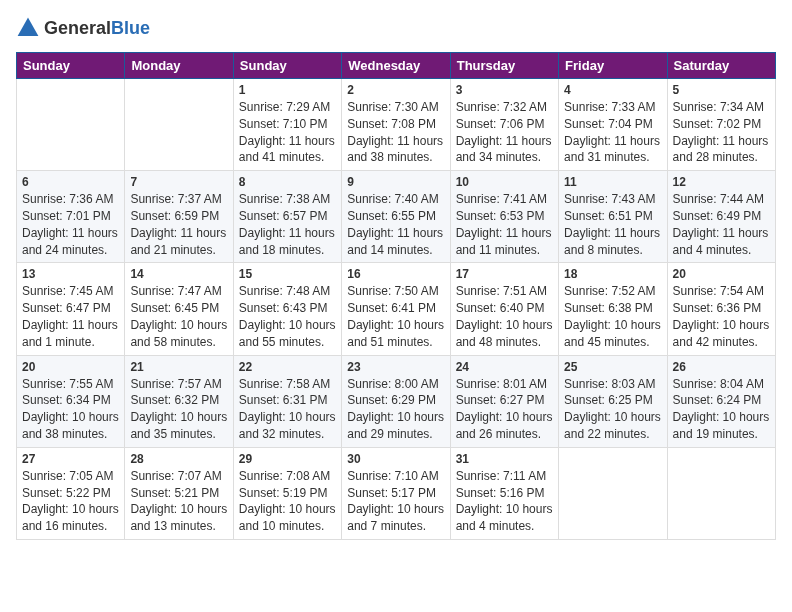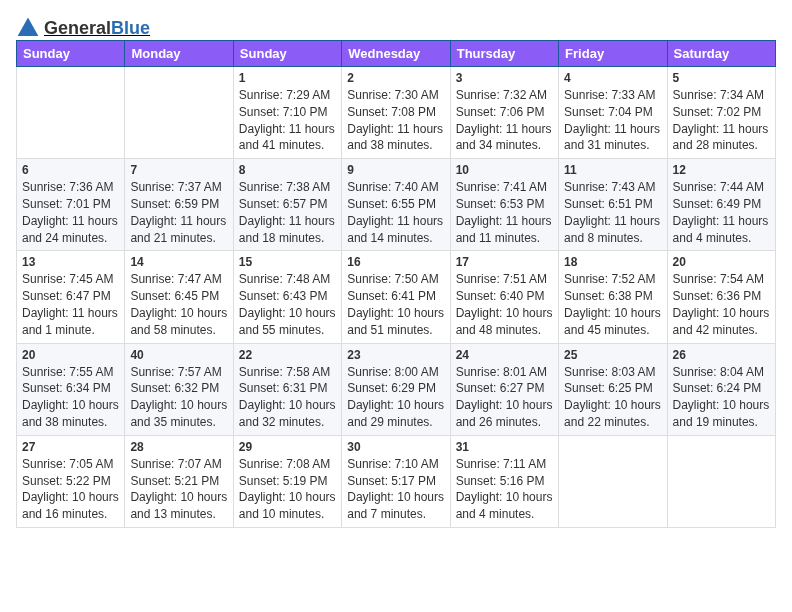--- a/index.html
+++ b/index.html
@@ -7,21 +7,21 @@
       font-family: Arial, sans-serif;
       background: #fff;
       width: 792px;
       min-height: 612px;
       padding: 16px;
     }
     .header {
       display: flex;
       justify-content: space-between;
       align-items: flex-end;
-      text-decoration: underline;
+      margin-bottom: 12px;
     }
     .logo {
       display: flex;
       align-items: center;
       gap: 4px;
     }
     .logo-text-general {
       font-size: 18px;
       font-weight: bold;
       color: #333;
@@ -47,21 +47,21 @@
     .location-title {
       font-size: 15px;
       color: #444;
     }
     .calendar {
       width: 100%;
       border-collapse: collapse;
       border: 1px solid #ccc;
     }
     .calendar th {
-      background-color: #8b5cf6;
+      background-color: #701a75;
       color: #fff;
       font-size: 13px;
       font-weight: bold;
       padding: 5px 6px;
       text-align: left;
       border: 1px solid #1a5a9a;
     }
     .calendar td {
       width: 108px;
       min-height: 80px;
@@ -242,21 +242,21 @@
         </td>
       </tr>
       <tr>
         <td>
           <span class="day-number">20</span>
           <div class="day-info">Sunrise: 7:55 AM
 Sunset: 6:34 PM
 Daylight: 10 hours and 38 minutes.</div>
         </td>
         <td>
-          <span class="day-number">40</span>
+          <span class="day-number">21</span>
           <div class="day-info">Sunrise: 7:57 AM
 Sunset: 6:32 PM
 Daylight: 10 hours and 35 minutes.</div>
         </td>
         <td>
           <span class="day-number">22</span>
           <div class="day-info">Sunrise: 7:58 AM
 Sunset: 6:31 PM
 Daylight: 10 hours and 32 minutes.</div>
         </td>

